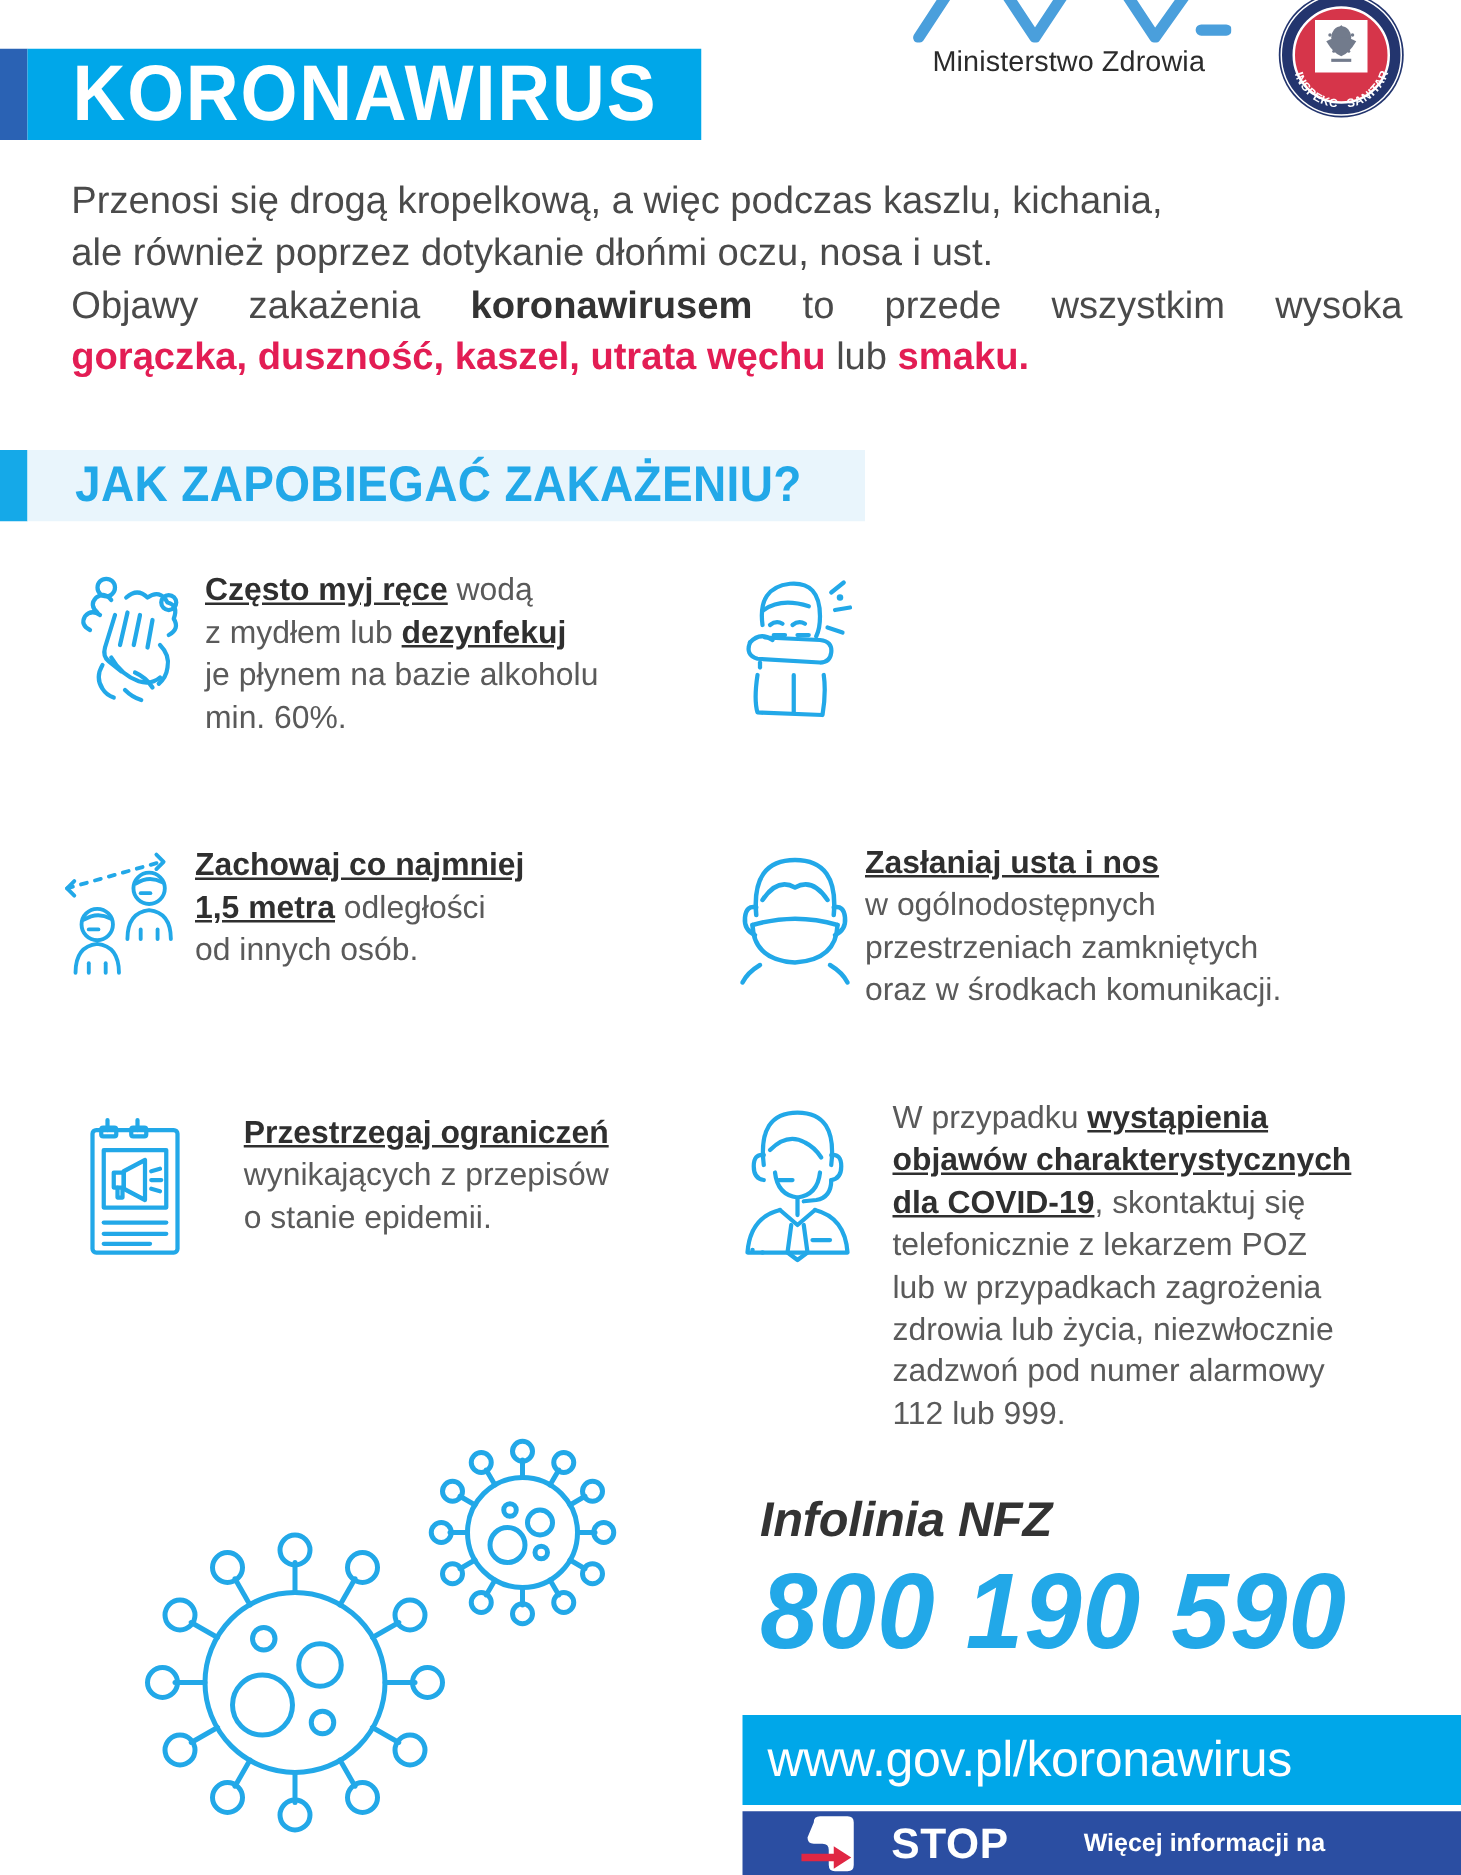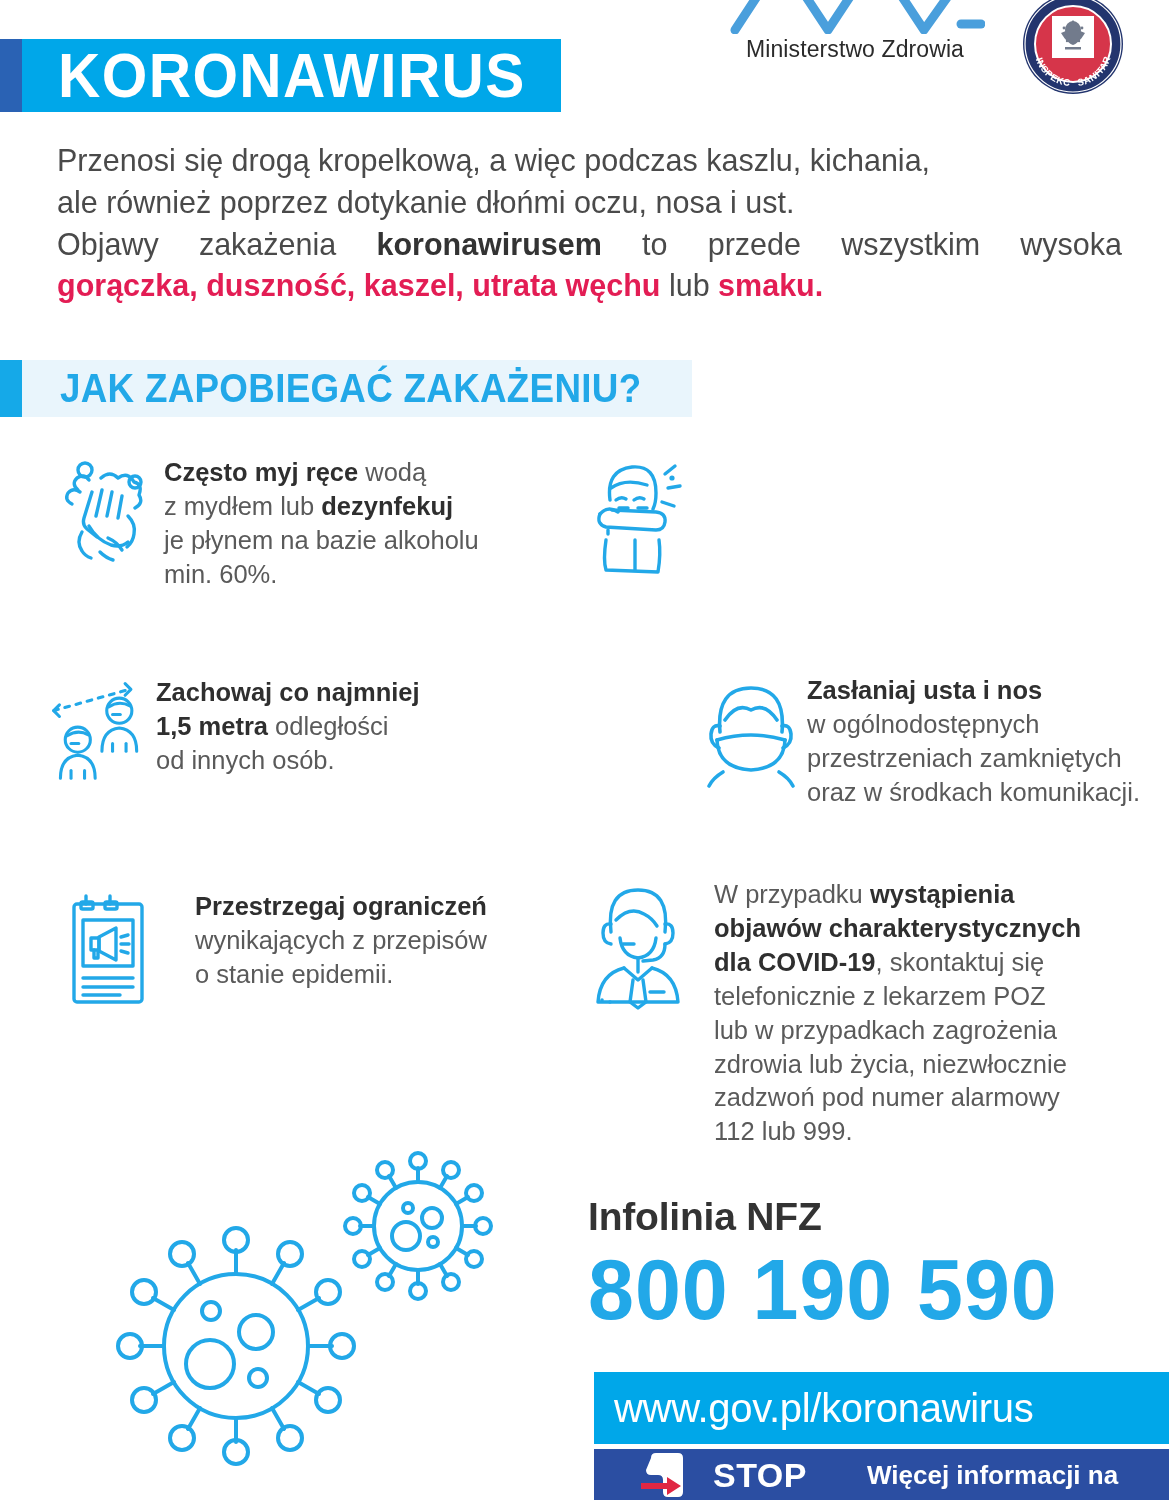--- a/index.html
+++ b/index.html
@@ -159,48 +159,50 @@
   }
   .tip-text {
     font-size: 25.5px;
     line-height: 1.33;
     color: #5a5a5a;
     font-weight: 300;
   }
   .tip-text b {
     font-weight: bold;
     color: #2f2f2f;
+    text-decoration: underline;
   }
 
   #tip-1 { left: 52px;  top: 452px; width: 520px; }
   #tip-2 { left: 580px; top: 452px; width: 560px; }
   #tip-3 { left: 44px;  top: 672px; width: 520px; }
-  #tip-4 { left: 580px; top: 672px; width: 560px; justify-content: flex-end; }
+  #tip-4 { left: 580px; top: 672px; width: 560px; }
   #tip-5 { left: 52px;  top: 886px; width: 520px; gap: 31px; }
   #tip-6 { left: 580px; top: 876px; width: 560px; }
 
   #tip-1 .tip-text, #tip-3 .tip-text, #tip-5 .tip-text { padding-top: 4px; }
   #tip-2 .tip-text, #tip-4 .tip-text { padding-top: 2px; }
   #tip-6 .tip-text { padding-top: 2px; margin-left: 22px; }
 
   
   #virus-art {
     position: absolute;
     left: 88px;
     top: 1098px;
     width: 440px;
     height: 402px;
   }
 
   
   #hotline {
     position: absolute;
-    left: 588px;
+    left: 608px;
     top: 1196px;
     width: 540px;
+    font-style: italic;
   }
   #hotline-label {
     font-size: 39px;
     font-weight: bold;
     color: #333333;
     letter-spacing: -0.2px;
     line-height: 1.1;
   }
   #hotline-number {
     font-family: "Liberation Sans Narrow", "Liberation Sans", sans-serif;
@@ -255,21 +257,21 @@
   }
   #stop-word {
     font-size: 34px;
     font-weight: bold;
     color: #ffffff;
     margin-left: 10px;
     letter-spacing: 0.5px;
     line-height: 1;
   }
   #footer-more {
-    font-size: 26px;
+    font-size: 20px;
     font-weight: bold;
     color: #ffffff;
     margin-left: 60px;
     white-space: nowrap;
     line-height: 1;
   }
 </style>
 </head>
 <body>
 

